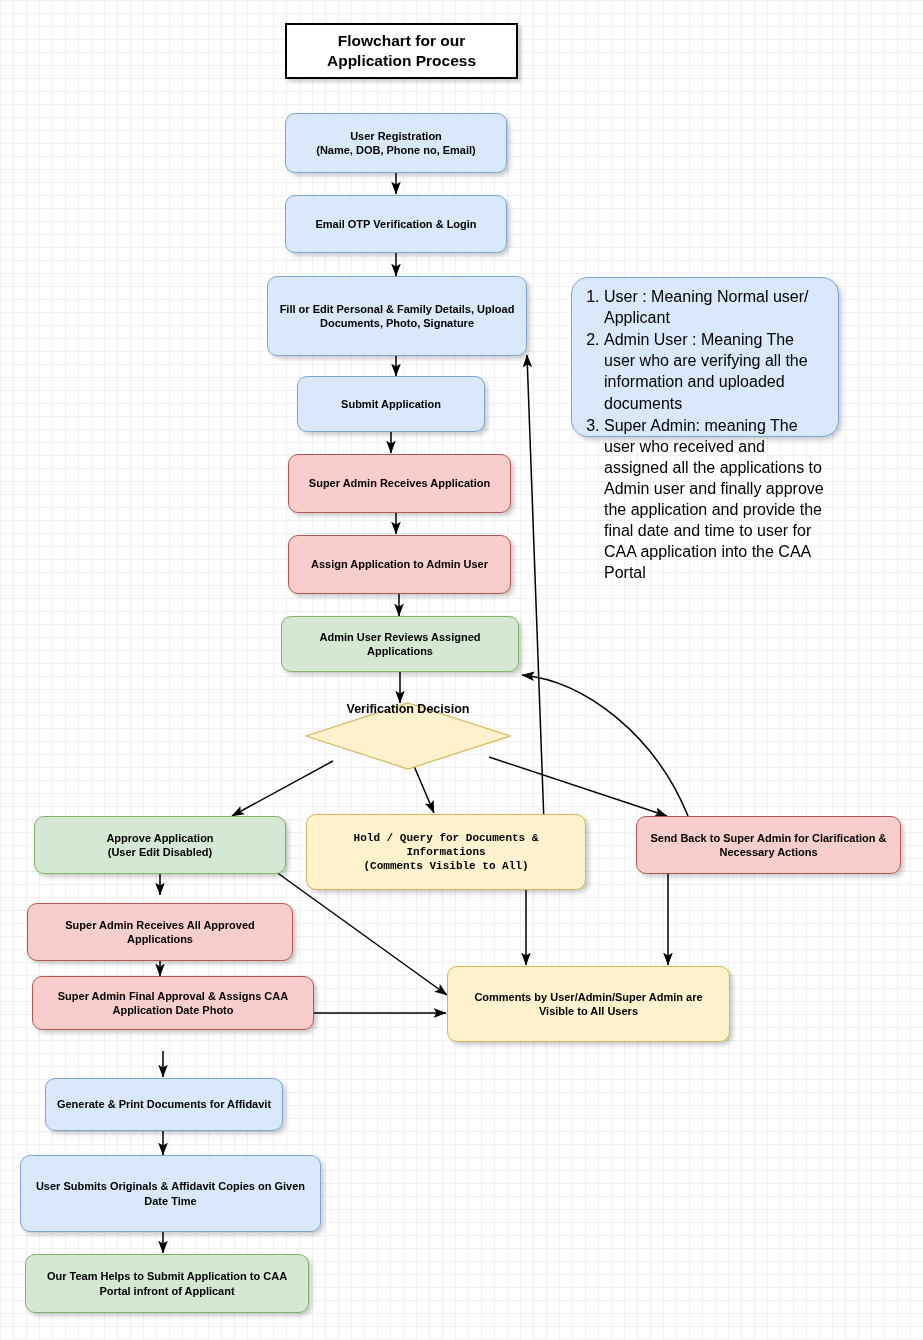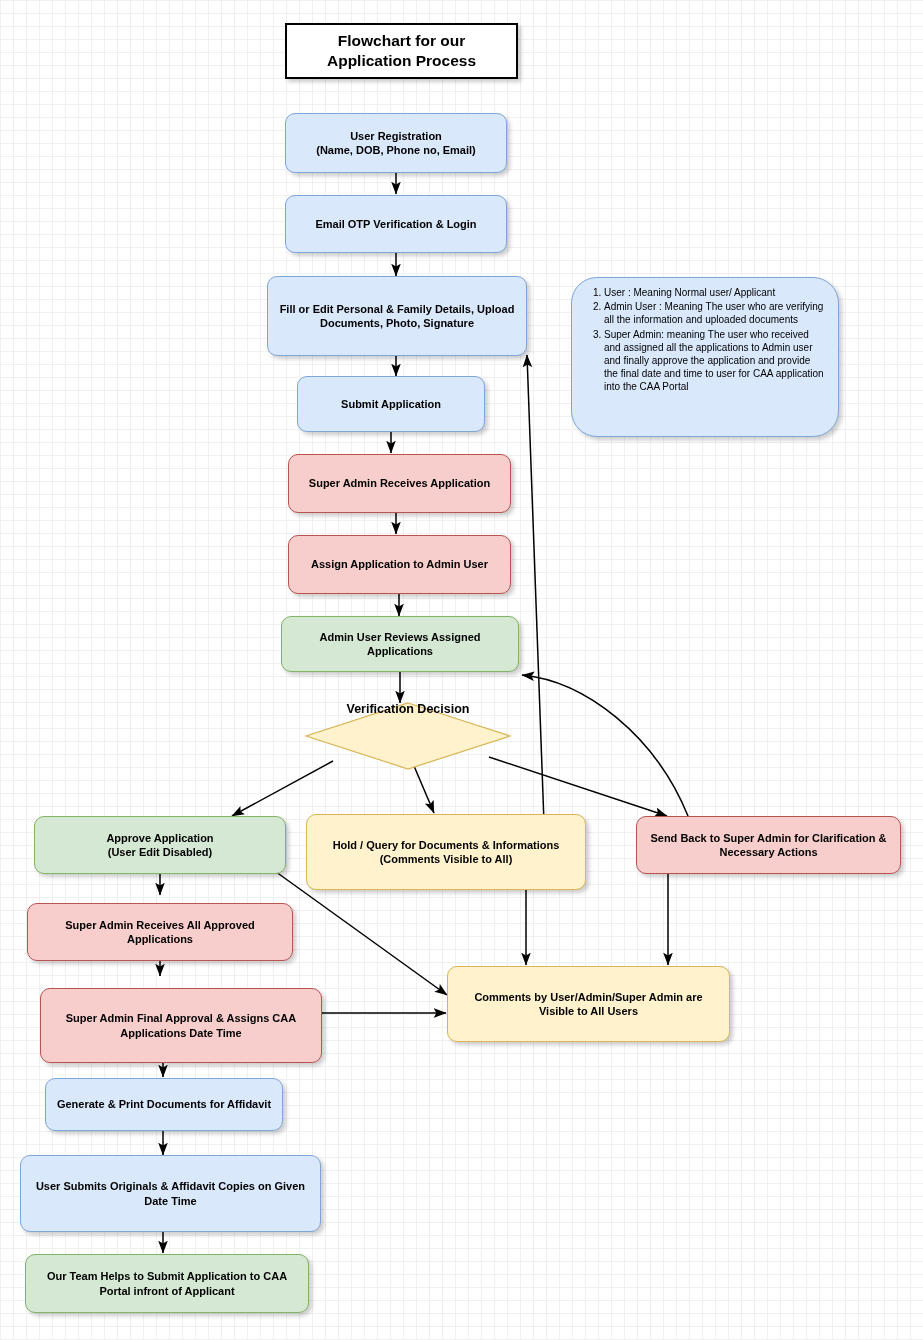--- a/index.html
+++ b/index.html
@@ -67,24 +67,24 @@
     color: #000;
     box-shadow: 3px 3px 4px rgba(0,0,0,0.20);
     padding: 20px 10px;
   }
 
   .legend-box {
     position: absolute;
     box-sizing: border-box;
     background: #dae8fc;
     border: 1.2px solid #7ea6d9;
-    border-radius: 26px;
+    border-radius: 17px;
     box-shadow: 3px 3px 4px rgba(0,0,0,0.20);
     padding: 8px 12px 12px 6px;
-    font-size: 10px;
+    font-size: 16px;
     line-height: 1.32;
     color: #000;
     font-weight: normal;
   }
   .legend-box ol {
     margin: 0;
     padding-left: 26px;
   }
   .legend-box li { margin: 0 0 1px 0; }
 
@@ -208,45 +208,45 @@
     <div class="diamond-label">Verification Decision</div>
   </div>
 
   <div class="node n-green" style="left:34px; top:816px; width:252px; height:58px;">
     <div>
       <div>Approve Application</div>
       <div>(User Edit Disabled)</div>
     </div>
   </div>
 
-  <div class="node n-yellow" style="left:306px; top:814px; width:280px; height:76px;">
+  <div class="node n-yellow" style="left:306px; top:814px; width:280px; height:76px;font-family:Liberation Mono, monospace;">
     <div>
       <div>Hold / Query for Documents &amp; Informations</div>
       <div>(Comments Visible to All)</div>
     </div>
   </div>
 
   <div class="node n-red" style="left:636px; top:816px; width:265px; height:58px;">
     <div>
       <div>Send Back to Super Admin for Clarification &amp;</div>
       <div>Necessary Actions</div>
     </div>
   </div>
 
   <div class="node n-red" style="left:27px; top:895px; width:266px; height:58px;margin-top:8px;">
     <div>
       <div>Super Admin Receives All Approved</div>
       <div>Applications</div>
     </div>
   </div>
 
-  <div class="node n-red" style="left:40px; top:976px; width:282px; height:75px;margin-top:12px;">
+  <div class="node n-red" style="left:32px; top:976px; width:282px; height:54px;">
     <div>
       <div>Super Admin Final Approval &amp; Assigns CAA</div>
-      <div>Applications Date Time</div>
+      <div>Application Date Photo</div>
     </div>
   </div>
 
   <div class="node n-blue" style="left:45px; top:1078px; width:238px; height:53px;">
     <div>Generate &amp; Print Documents for Affidavit</div>
   </div>
 
   <div class="node n-blue" style="left:20px; top:1155px; width:301px; height:77px;">
     <div>
       <div>User Submits Originals &amp; Affidavit Copies on Given</div>

